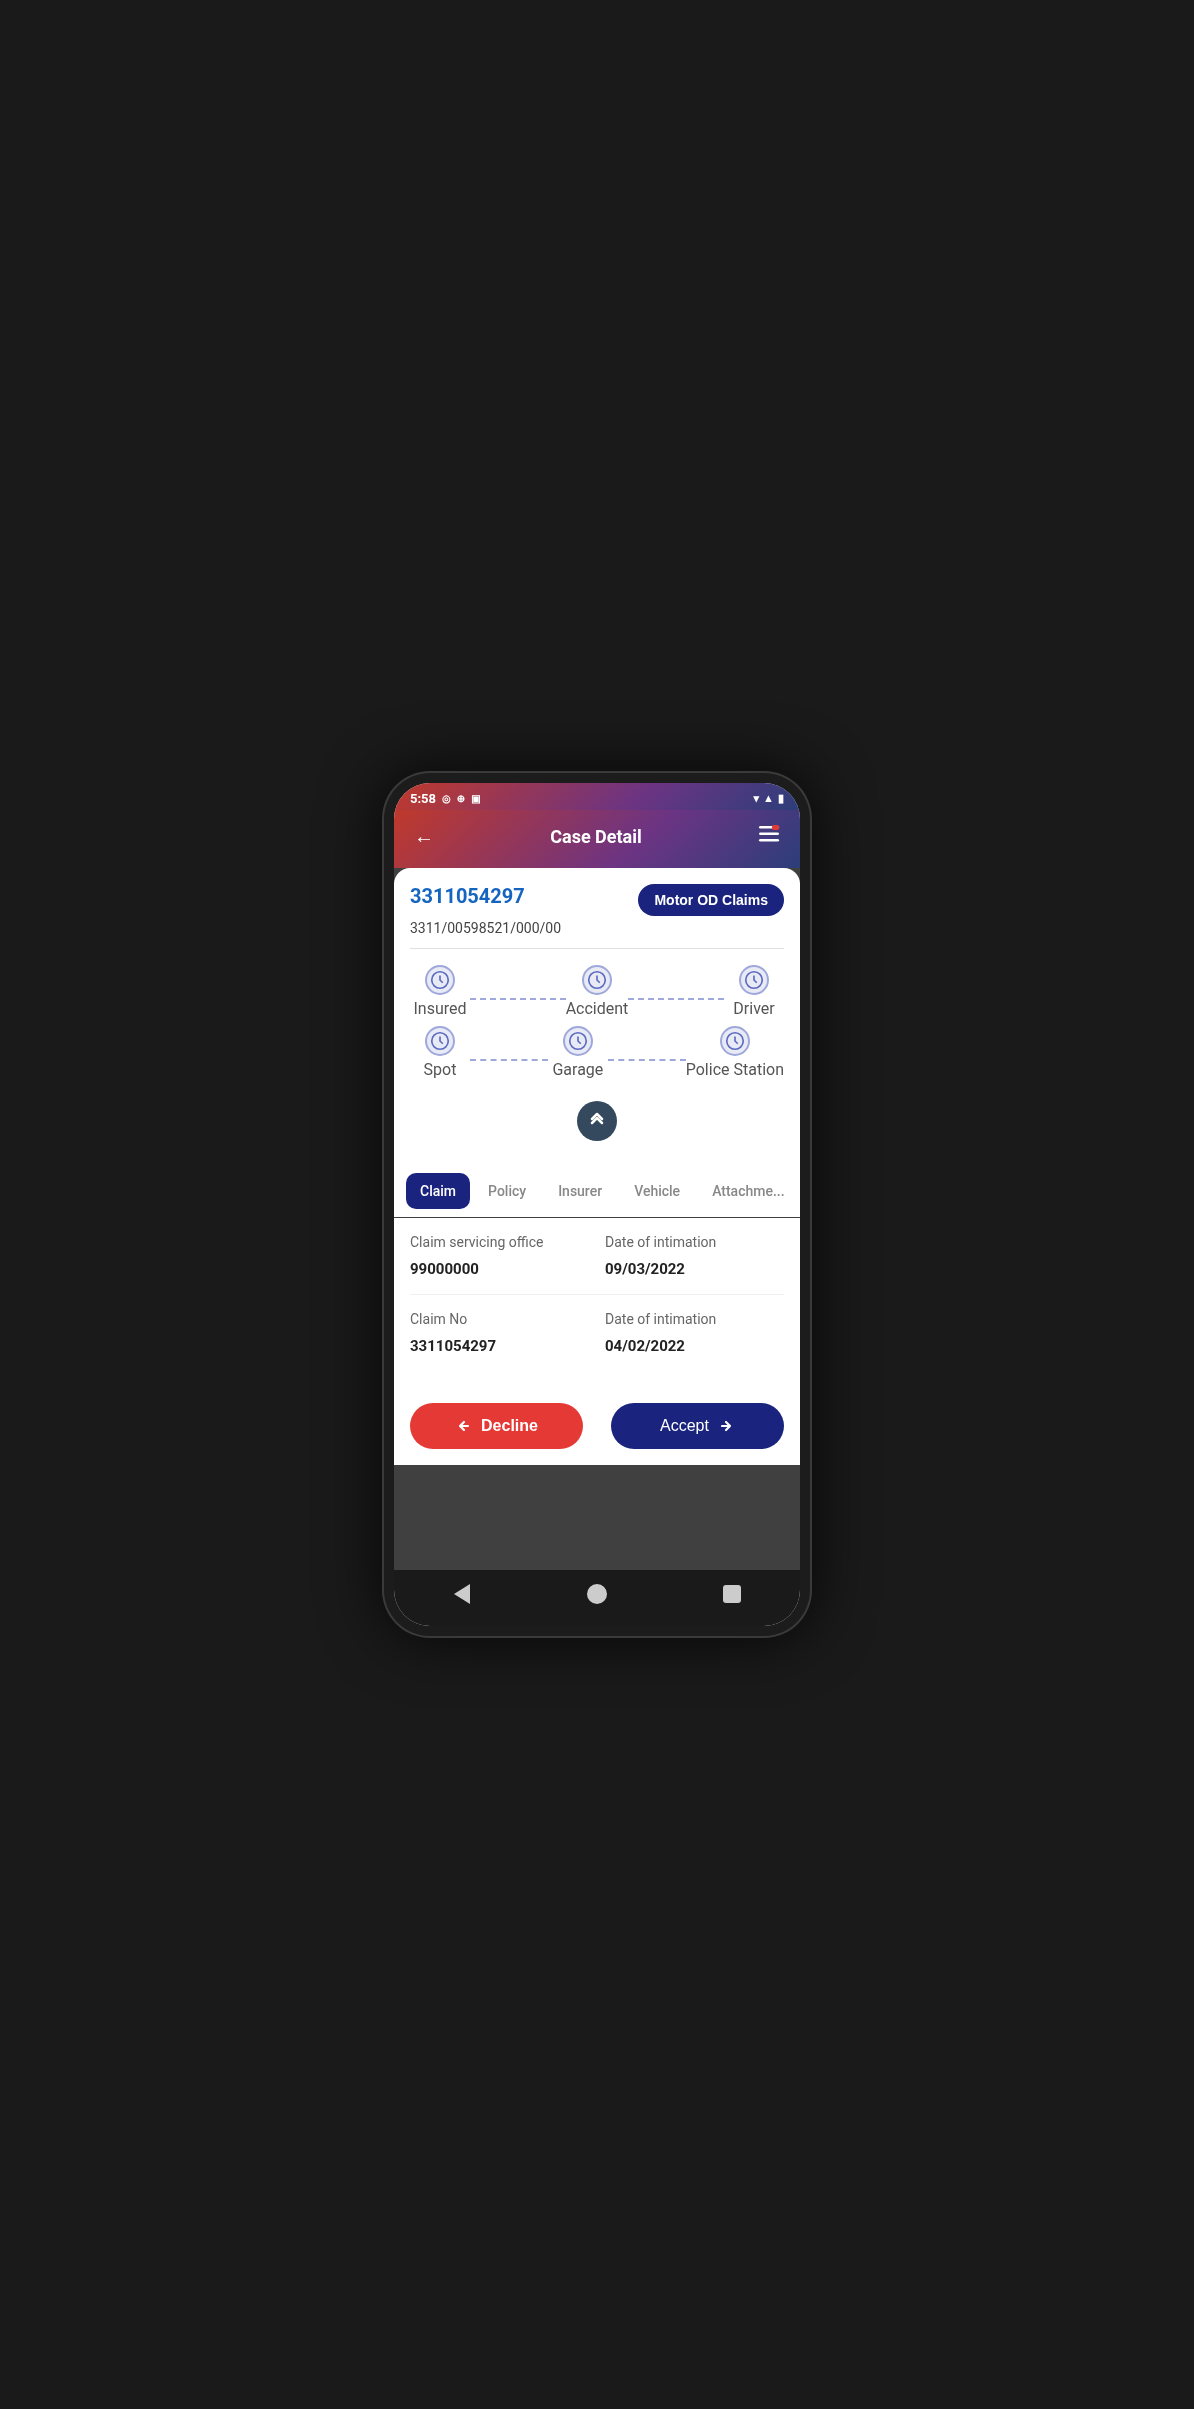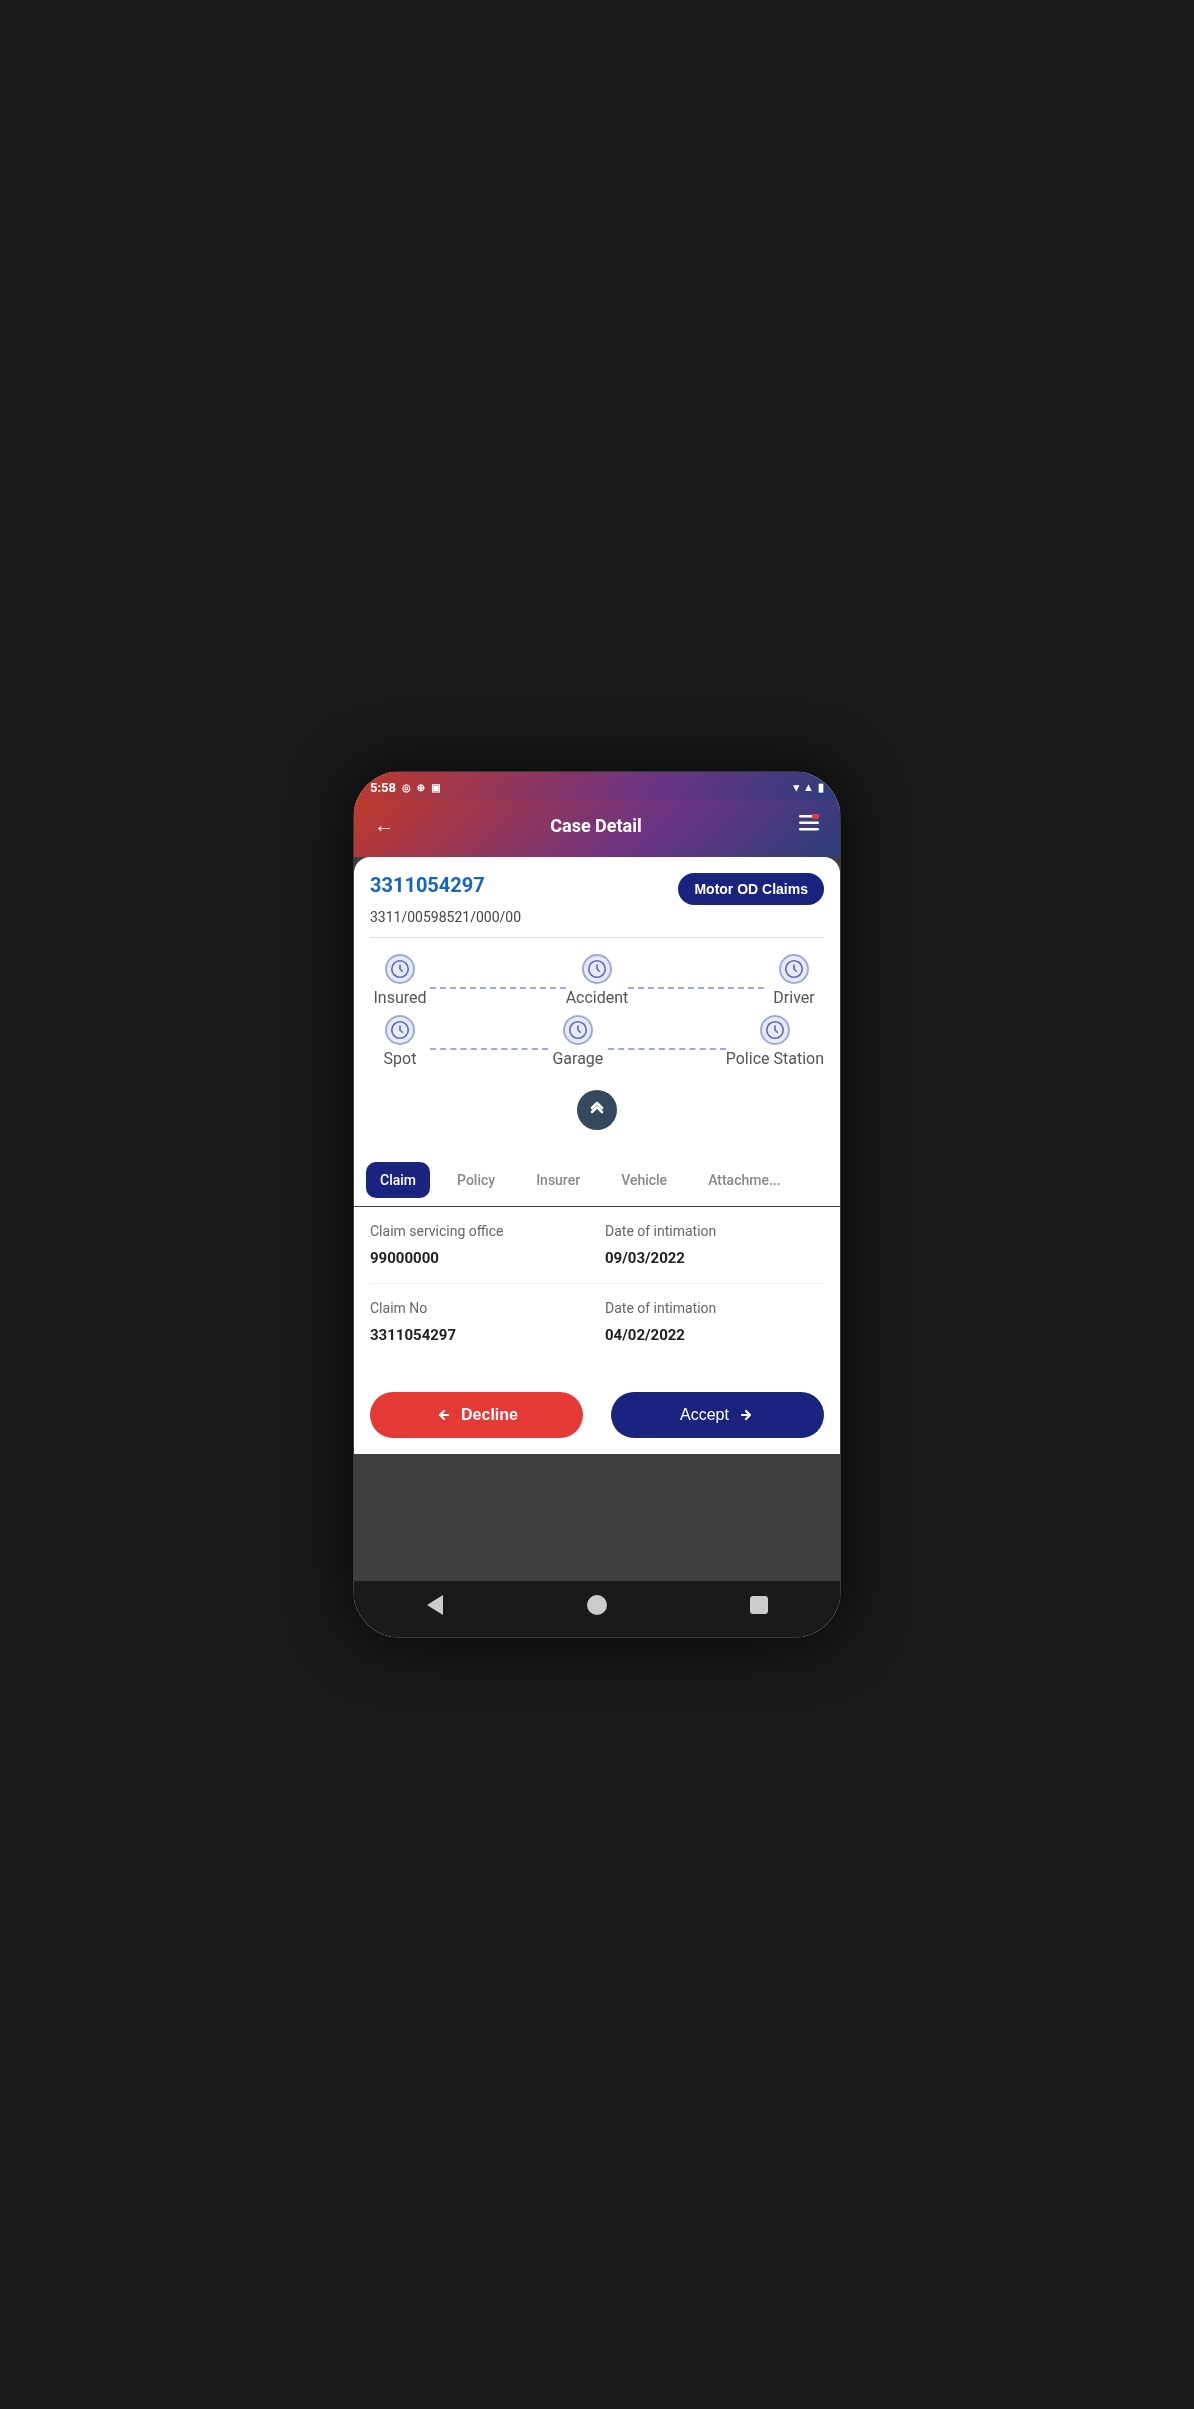--- a/index.html
+++ b/index.html
@@ -8,25 +8,25 @@
     body {
       background: #1a1a1a;
       display: flex;
       justify-content: center;
       align-items: center;
       min-height: 100vh;
       font-family: 'Roboto', Arial, sans-serif;
     }
 
     .phone-frame {
-      width: 488px;
+      width: 430px;
       height: 867px;
       background: #1c1c1c;
       border-radius: 48px;
-      padding: 1px;
+      padding: 12px;
       box-shadow: 0 0 60px rgba(0,0,0,0.8), inset 0 0 0 2px #3a3a3a;
       position: relative;
       overflow: hidden;
     }
 
     .phone-screen {
       width: 100%;
       height: 100%;
       border-radius: 36px;
       overflow: hidden;
@@ -209,21 +209,21 @@
       cursor: pointer;
       color: white;
       font-size: 14px;
     }
 
     
     .tabs-container {
       display: flex;
       align-items: center;
       padding: 8px 12px;
-      gap: 13px;
+      gap: 4px;
       background: white;
       overflow-x: auto;
     }
 
     .tab-item {
       padding: 10px 14px;
       border-radius: 10px;
       font-size: 14px;
       font-weight: 500;
       cursor: pointer;

